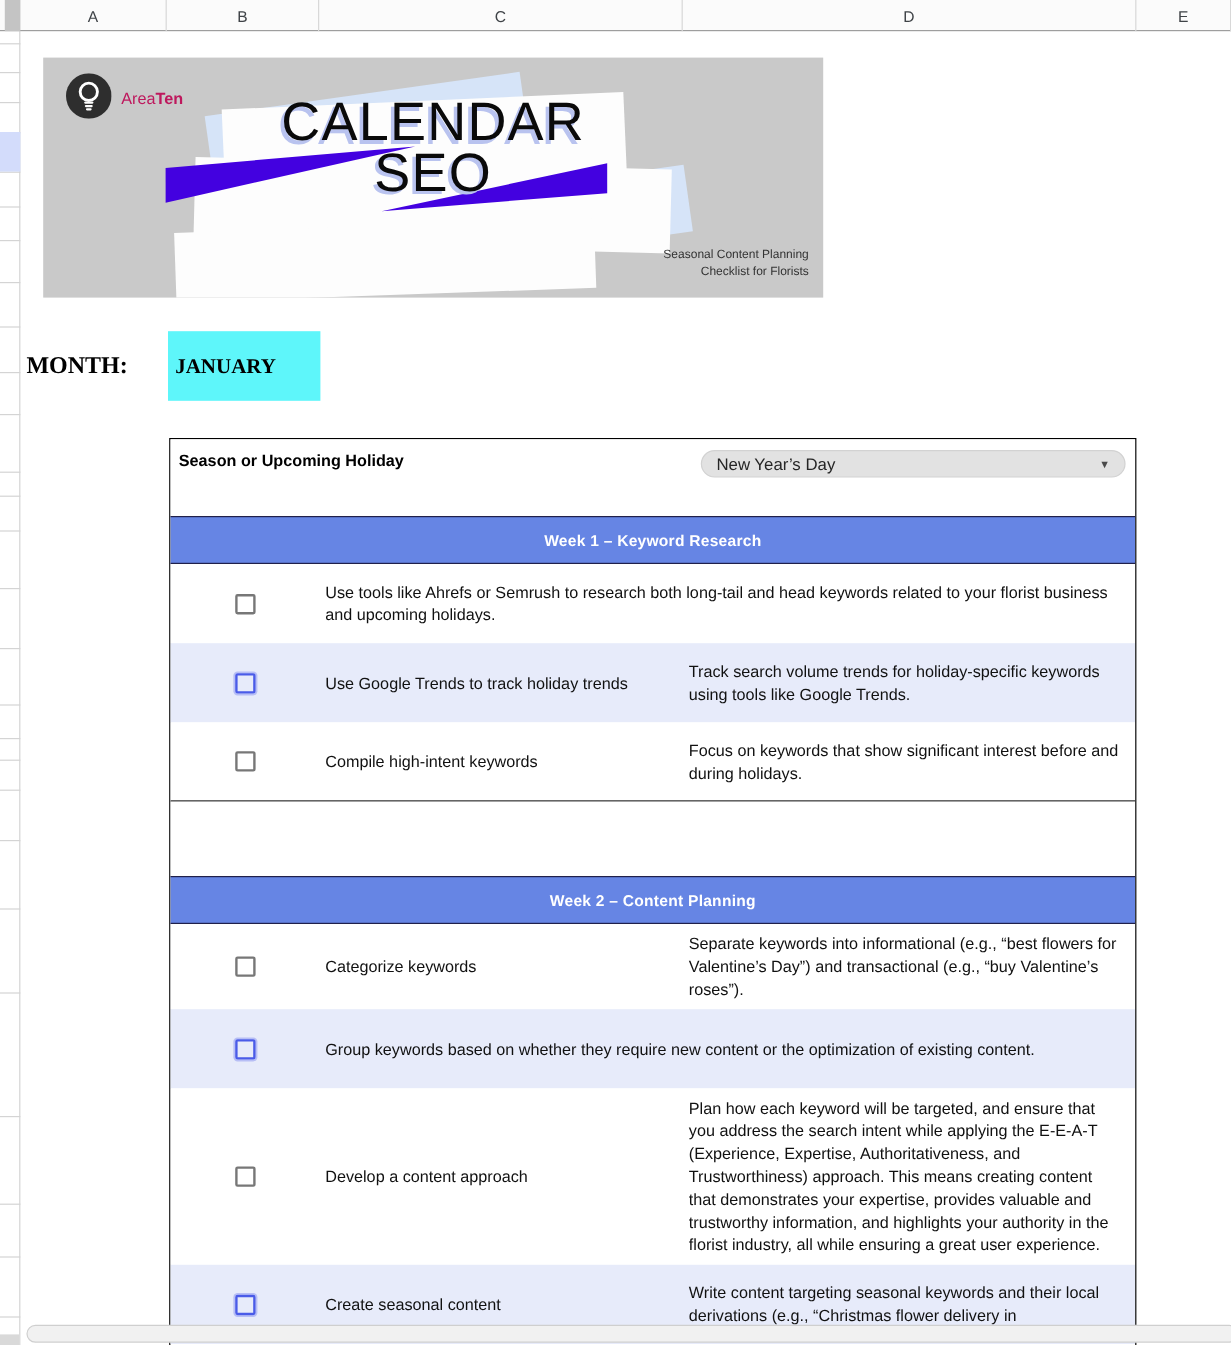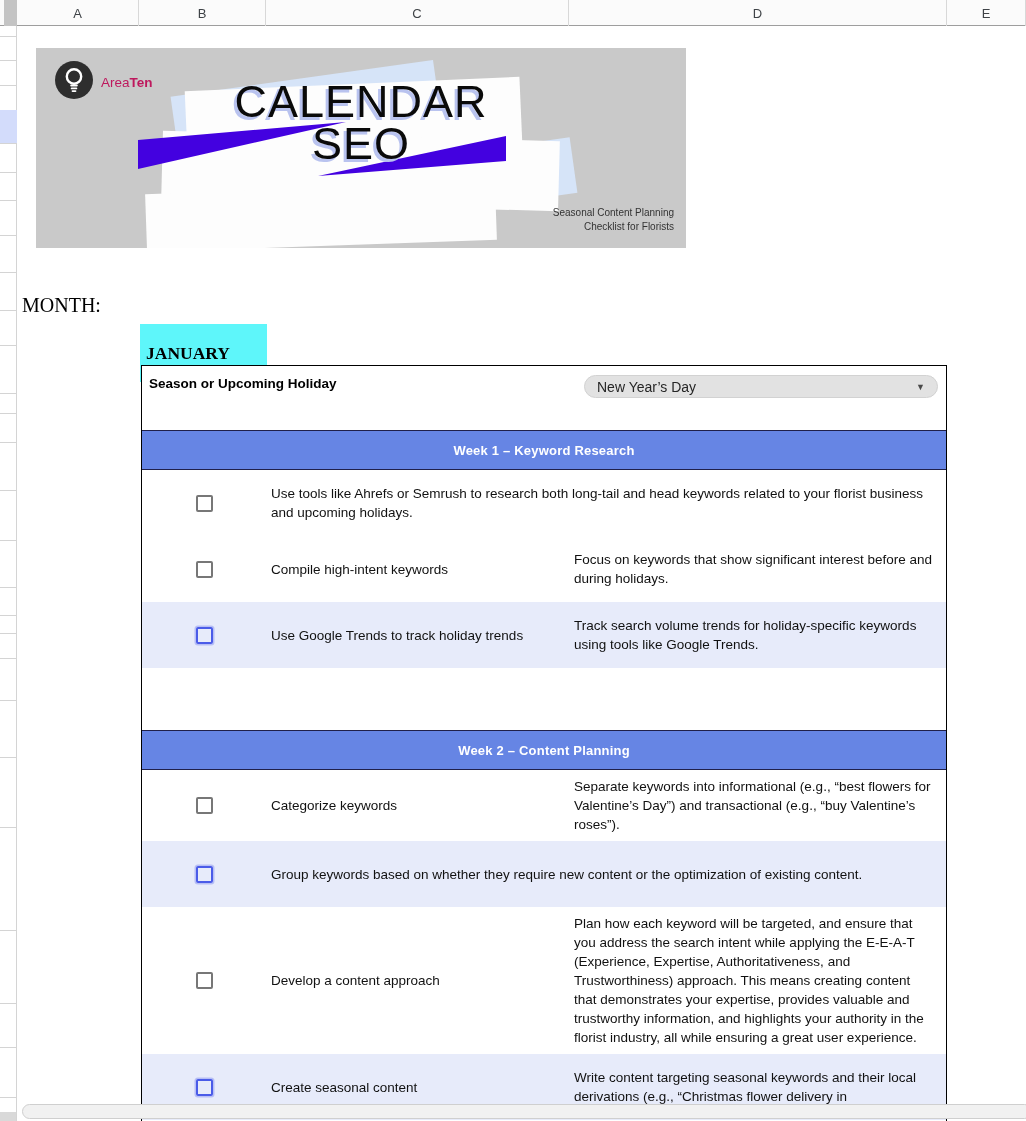--- a/index.html
+++ b/index.html
@@ -27,25 +27,25 @@
     font-size:45px; letter-spacing:1px; font-weight:400;
     text-shadow:-3px 3px 0 #b9c3ef; line-height:44px; }
   #banner-sub { position:absolute; right:12px; top:158px; text-align:right;
     font-size:10px; line-height:13.5px; color:#333; }
   #brand { position:absolute; left:19px; top:13px; display:flex; align-items:center; gap:8px; }
   #brand .brand-text { font-size:13.5px; color:#be185d; }
 
   
   #month-label { position:absolute; left:22px; top:276px; width:116px; height:58px;
     display:flex; align-items:center; font-family:"Liberation Serif", serif;
-    font-weight:normal; font-size:20px; color:#000; }
+    font-weight:bold; font-size:20px; color:#000; }
   #month-cell { position:absolute; left:140px; top:276px; width:127px; height:58px;
     background:var(--month-highlight,#5ef6fa); display:flex; align-items:center;
     padding-left:6px; font-family:"Liberation Serif", serif; font-weight:bold;
-    font-size:17.5px; color:#000;margin-top:48px; }
+    font-size:17.5px; color:#000; }
 
   
   #sheet-table { position:absolute; left:141px; top:365px; width:806px; height:760px;
     border:1.5px solid #000; background:#fff; overflow:hidden; }
   #season-row { position:relative; height:64px; background:#fff; }
   #season-label { position:absolute; left:7px; top:10px; font-size:13.5px; font-weight:bold; color:#000; }
   #holiday-dropdown { position:absolute; left:442px; top:9px; width:354px; height:23px;
     background:#e2e2e2; border:1px solid #d2d2d2; border-radius:12px; display:flex;
     align-items:center; padding:0 12px; font-size:14px; color:#262626; cursor:default; }
   #holiday-dropdown .dd-arrow { margin-left:auto; font-size:9px; color:#4a4a4a; }
@@ -162,34 +162,34 @@
   <div class="week-block">
     <div class="week-header">Week 1 – Keyword Research</div>
     <div class="rows">
   <div class="row">
     <div class="cb-col">
               <div class="checkbox" aria-checked="false"></div>
             </div>
     <div class="desc-col">Use tools like Ahrefs or Semrush to research both long-tail and head keywords related to your florist business and upcoming holidays.</div>
   </div>
 
+  <div class="row shaded">
+    <div class="cb-col">
+              <div class="checkbox" aria-checked="false"></div>
+            </div>
+    <div class="task-col">Use Google Trends to track holiday trends</div>
+    <div class="desc-col">Track search volume trends for holiday-specific keywords using tools like Google Trends.</div>
+  </div>
+
   <div class="row end-border">
     <div class="cb-col">
               <div class="checkbox" aria-checked="false"></div>
             </div>
     <div class="task-col">Compile high-intent keywords</div>
     <div class="desc-col">Focus on keywords that show significant interest before and during holidays.</div>
-  </div>
-
-  <div class="row shaded">
-    <div class="cb-col">
-              <div class="checkbox" aria-checked="false"></div>
-            </div>
-    <div class="task-col">Use Google Trends to track holiday trends</div>
-    <div class="desc-col">Track search volume trends for holiday-specific keywords using tools like Google Trends.</div>
   </div>
 </div>
   </div>
 <div class="week-spacer"></div>
   <div class="week-block">
     <div class="week-header">Week 2 – Content Planning</div>
     <div class="rows">
   <div class="row">
     <div class="cb-col">
               <div class="checkbox" aria-checked="false"></div>

